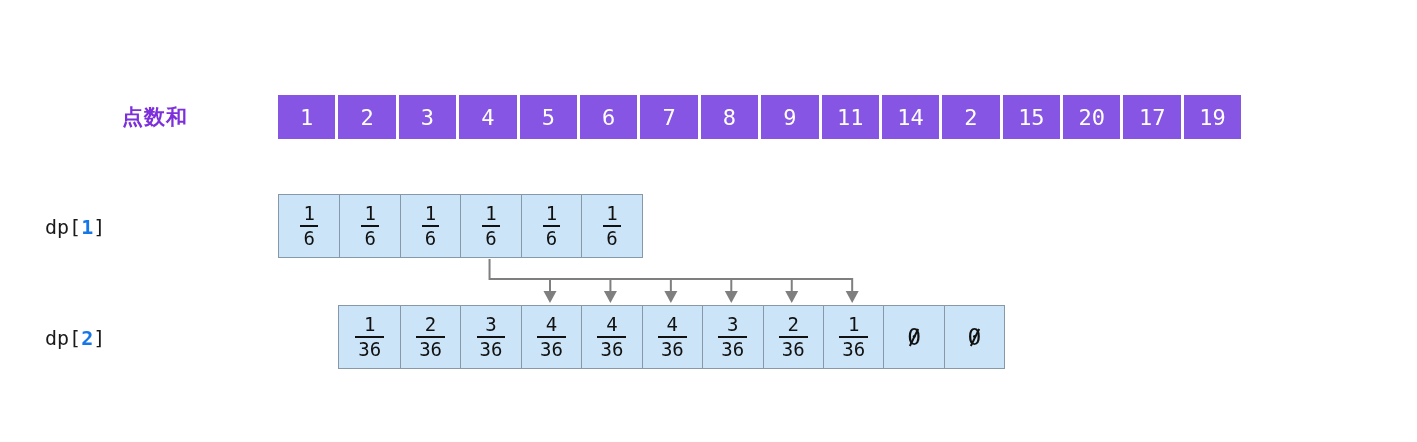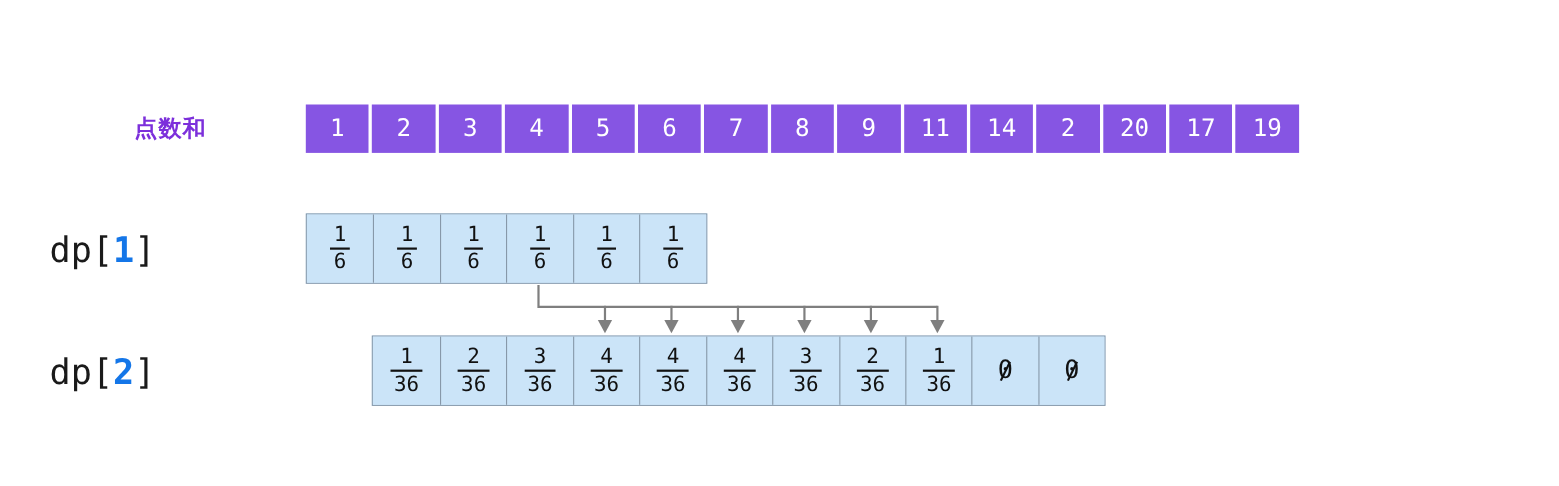--- a/index.html
+++ b/index.html
@@ -34,21 +34,21 @@
     color: #ffffff;
     display: flex; align-items: center; justify-content: center;
     font-size: 22px;
   }
 
   
   .dp-label {
     position: absolute;
     left: 45px; height: 65px;
     display: flex; align-items: center;
-    font-size: 32px; color: #1a1a1a; justify-content: space-between;
+    font-size: 20px; color: #1a1a1a; justify-content: space-between;
   }
   .dp-label .idx { color: var(--blue); font-weight: bold; }
   .dp-row {
     position: absolute;
     display: flex;
     border: 1.5px solid var(--cell-border);
     box-sizing: content-box;
     background: var(--cell-bg);
   }
   .dp-cell {
@@ -97,20 +97,21 @@
       <div class="header-cell">3</div>
       <div class="header-cell">4</div>
       <div class="header-cell">5</div>
       <div class="header-cell">6</div>
       <div class="header-cell">7</div>
       <div class="header-cell">8</div>
       <div class="header-cell">9</div>
       <div class="header-cell">11</div>
       <div class="header-cell">14</div>
       <div class="header-cell">2</div>
+      <div class="header-cell">15</div>
       <div class="header-cell">20</div>
       <div class="header-cell">17</div>
       <div class="header-cell">19</div>
     </div>
 
   <div class="dp-label" id="dp1-label" style="top:156px;">
       <span>dp[</span>
       <span class="idx">1</span>
       <span>]</span>
     </div>

